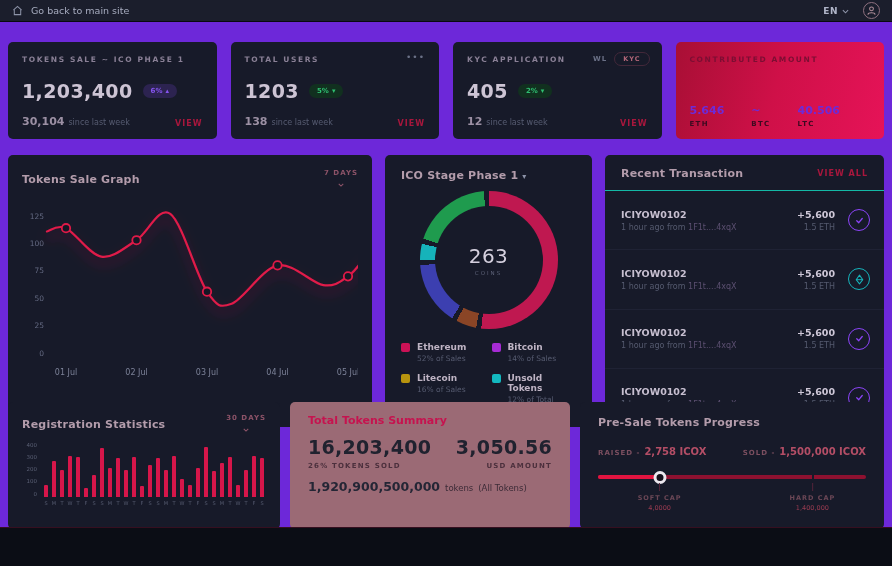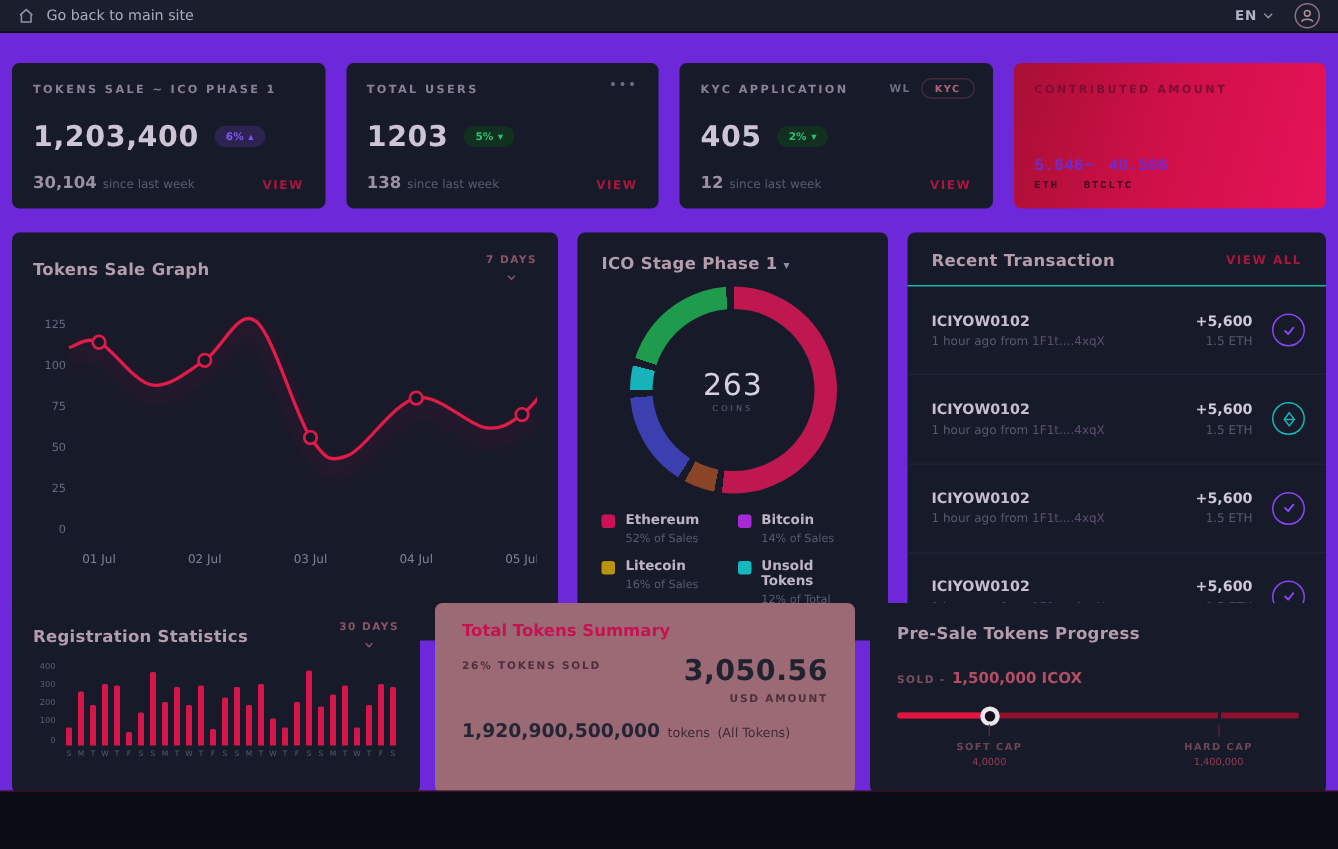--- a/index.html
+++ b/index.html
@@ -49,21 +49,21 @@
   .card-tabs{ position:absolute; top:10px; right:12px; display:flex; align-items:center; gap:7px; }
   .tab-wl{ font-size:7px; font-weight:bold; color:#6a7086; letter-spacing:1px; cursor:pointer; }
   .tab-kyc{ font-size:6.5px; font-weight:bold; color:#b06577; letter-spacing:1px;
             border:1px solid #43283a; border-radius:8px; padding:2px 8px; cursor:pointer; }
   
   .card.grad{ background:linear-gradient(105deg,#a80f35 0%,#cf1048 48%,#e61358 100%); }
   .card.grad .card-title{ color:#7c0e33; }
   .grad-amts{ display:flex; justify-content:space-between; padding-right:14px; margin-top:2px; }
   .grad-amt{ font-size:13.5px; font-weight:bold; color:#2c0819; letter-spacing:.3px; }
   .grad-unit{ font-size:7.5px; font-weight:bold; color:#571030; margin-left:3px; letter-spacing:.6px; }
-  .grad-coins{ display:flex; padding-right:30px;font-family:Liberation Mono, monospace; }
+  .grad-coins{ display:flex; justify-content:space-between; padding-right:30px; }
   .coin-val{ font-size:11px; font-weight:bold; color:#6d2bd8; }
   .coin-lab{ font-size:7px; font-weight:bold; color:#3c0a20; letter-spacing:1.3px; margin-top:3px; }
   
   .p-head{ display:flex; justify-content:space-between; align-items:center; }
   .p-title{ font-size:11px; font-weight:bold; color:#b39cab; letter-spacing:.2px; }
   .p-range{ display:flex; align-items:center; gap:4px; font-size:7px; font-weight:bold;
             letter-spacing:1px; color:#8d5368; cursor:pointer;flex-direction:column; }
   
   .graph-panel{ padding:14px 14px 6px; }
   #line-chart svg{ display:block; }
@@ -534,37 +534,39 @@
               </div>
             </div>
           </div>
         </div>
     </div>
 
     <div class="sum-panel">
       <div class="sum-title">Total Tokens Summary</div>
       <div class="sum-main">
         <span>
+          <div class="sum-big">16,203,400</div>
           <div class="sum-lab">26% TOKENS SOLD</div>
         </span>
         <span style="text-align:right">
           <div class="sum-big">3,050.56</div>
           <div class="sum-lab">USD AMOUNT</div>
         </span>
       </div>
       <div class="sum-line">
         <span class="sum-total">1,920,900,500,000</span>
         <span class="sum-unit">tokens</span>
         <span class="sum-note">(All Tokens)</span>
       </div>
     </div>
 
     <div class="panel pre-panel">
       <div class="p-title">Pre-Sale Tokens Progress</div>
       <div class="pre-row">
+        <span><span class="pre-lab">RAISED -</span><span class="pre-val">2,758 ICOX</span></span>
         <span><span class="pre-lab">SOLD -</span><span class="pre-val">1,500,000 ICOX</span></span>
       </div>
       <div class="slider">
         <div class="track"></div>
         <div class="fill" id="sl-fill" style="width: 23%;"></div>
         <div class="track-gap" id="sl-gap" style="left: 80%;"></div>
         <div class="handle" id="sl-handle" style="left: 23%;"></div>
         <div class="cap" id="cap-soft" style="left: 23%;">
           <div class="cap-line"></div>
           <div class="cap-lab">SOFT CAP</div>

